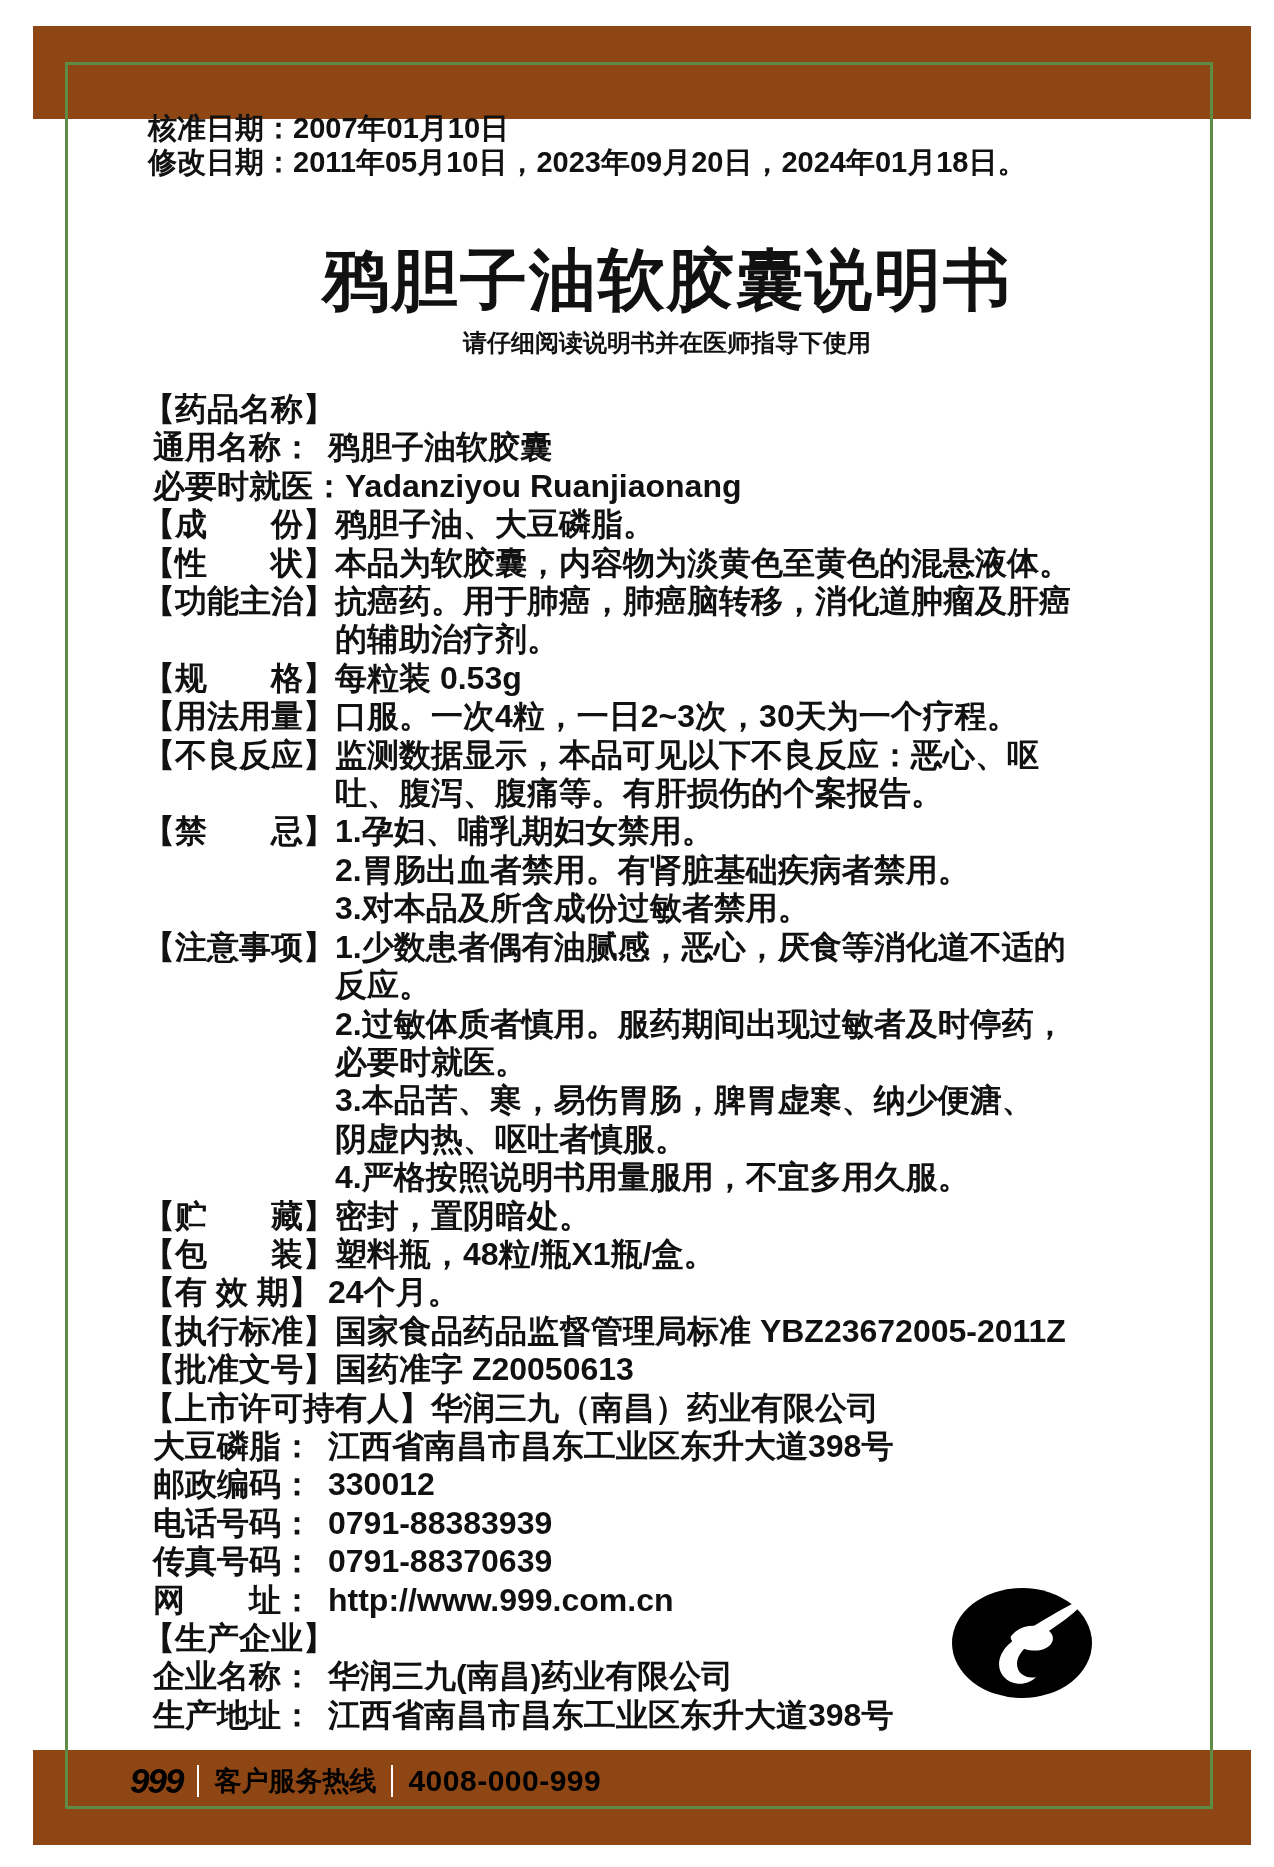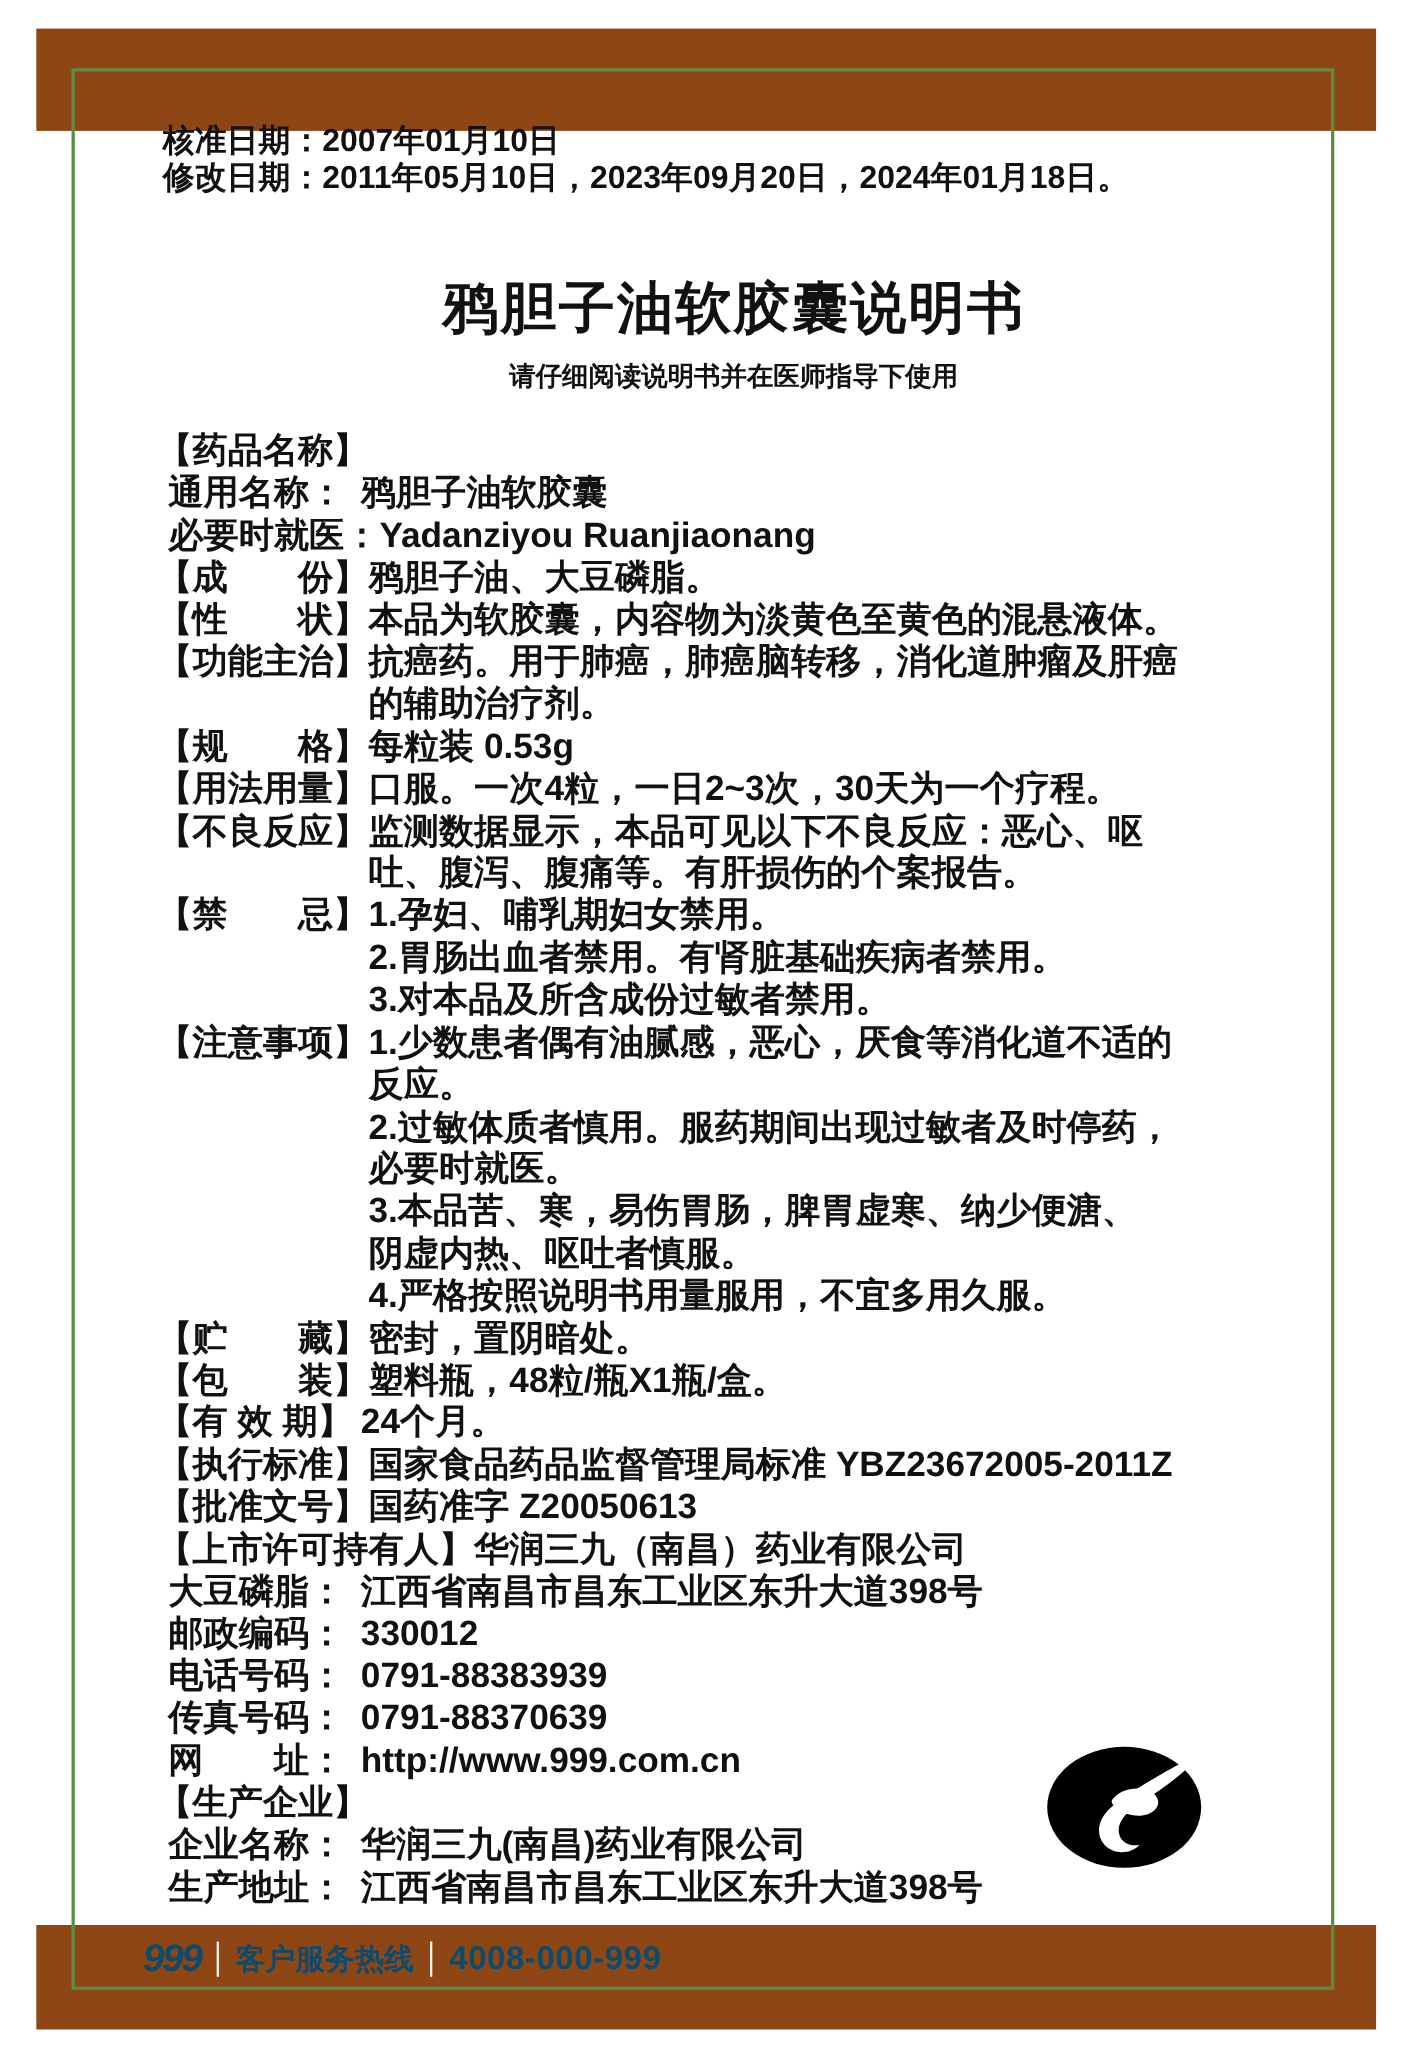--- a/index.html
+++ b/index.html
@@ -9,32 +9,32 @@
   }
   .band{position:absolute;left:33px;width:1218px;background:#8E4714;}
   .band-top{top:26px;height:93px;}
   .band-bottom{top:1750px;height:95px;}
   .green-frame{
     position:absolute;left:65px;top:62px;width:1148px;height:1747px;
     border:3px solid #5F8C44;box-sizing:border-box;pointer-events:none;
   }
   .content{position:absolute;left:143px;top:0;width:1048px;}
   .dates{margin-top:112px;padding-left:5px;font-size:29px;line-height:33.5px;font-weight:600;}
-  .doc-title{margin:59px 0 0 0;font-size:51px;line-height:84px;font-weight:800;text-align:center;letter-spacing:2px;}
+  .doc-title{margin:59px 0 0 0;font-size:67px;line-height:84px;font-weight:800;text-align:center;letter-spacing:2px;}
   .doc-subtitle{margin-top:4px;font-size:24px;line-height:34px;font-weight:700;text-align:center;}
   .rows{margin-top:30px;font-size:32px;line-height:38.4px;font-weight:600;}
   .row{display:flex;align-items:flex-start;}
   .lbl{flex:0 0 auto;min-width:185px;box-sizing:border-box;font-weight:800;white-space:pre;}
   .lbl.plain{font-weight:600;padding-left:10px;}
   .val{flex:1 1 auto;min-width:0;}
   .val .vline{white-space:pre;}
   .logo{position:absolute;left:950px;top:1582px;width:148px;height:118px;}
   .footer-bar{
     position:absolute;left:130px;top:1759px;height:44px;display:flex;align-items:center;
-    color:#0c4a6e;
+    color:#000000;
   }
   .footer-brand{font-size:35px;font-weight:800;letter-spacing:-2px;font-style:italic;}
   .footer-divider{width:2px;height:32px;background:#ffffff;margin:0 15px;}
   .footer-service{font-size:27px;font-weight:600;}
   .footer-phone{font-size:30px;font-weight:700;letter-spacing:0.5px;}
 </style>
 </head>
 <body>
 
 <div class="page">

